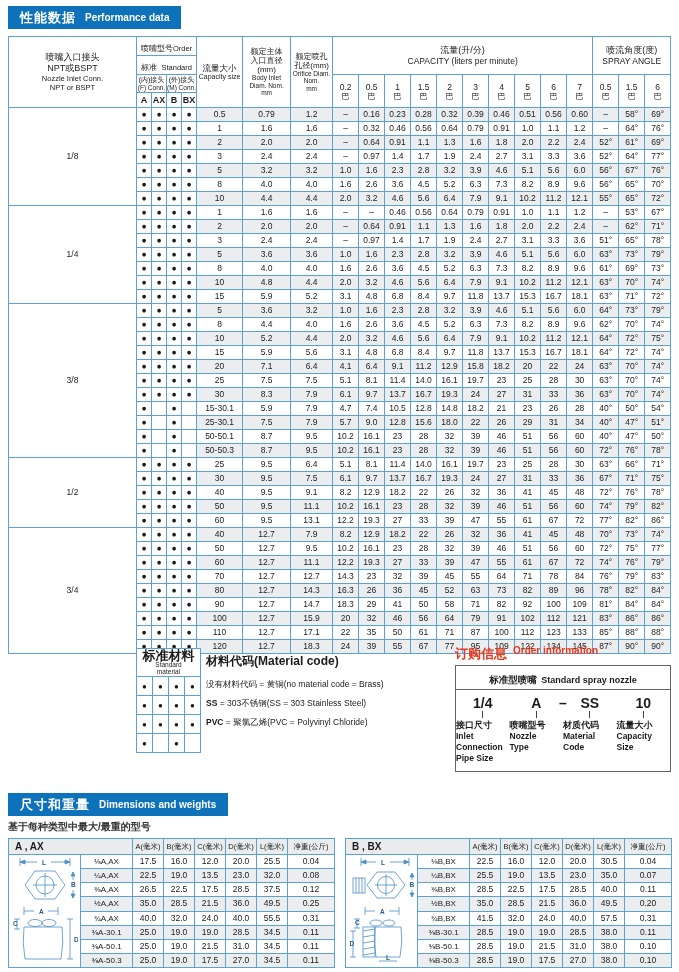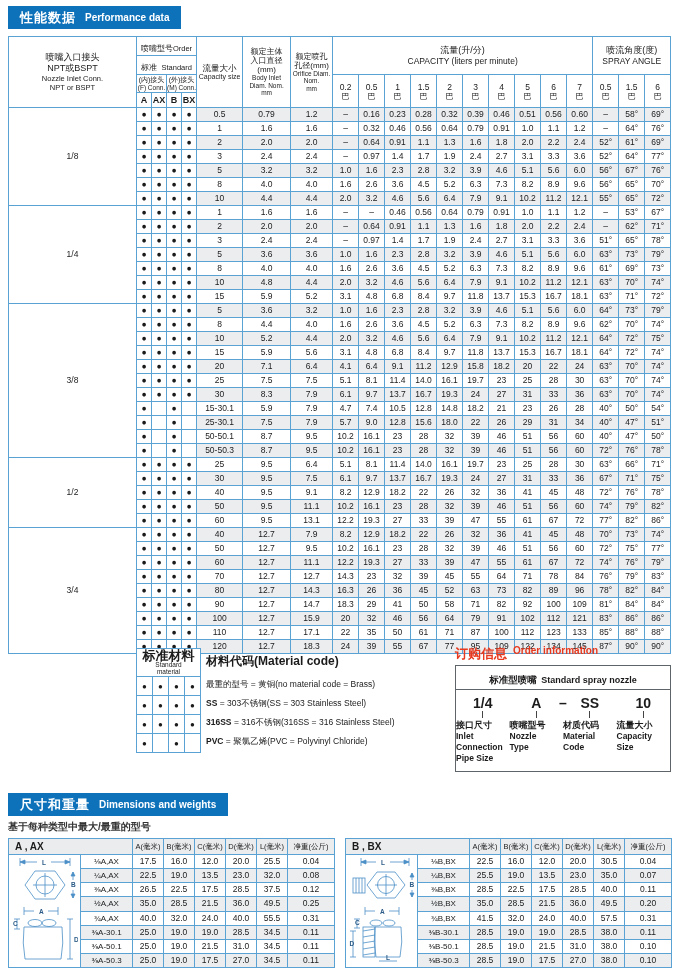--- a/index.html
+++ b/index.html
@@ -1139,23 +1139,22 @@
         <td class="dc">●</td>
         <td class="dc"></td>
         <td class="dc">●</td>
         <td class="dc"></td>
       </tr>
     </tbody>
 </table>
 <div class="mat-text">
   <div class="mat-title">材料代码(Material code)</div>
   <div id="matLines">
-      <div class="mat-line">最重的型号 = 黄铜(no material code = Brass)</div>
+      <div class="mat-line">没有材料代码 = 黄铜(no material code = Brass)</div>
       <div class="mat-line"><b>SS</b> = 303不锈钢(SS = 303 Stainless Steel)</div>
-      <div class="mat-line"><b>316SS</b> = 316不锈钢(316SS = 316 Stainless Steel)</div>
       <div class="mat-line"><b>PVC</b> = 聚氯乙烯(PVC = Polyvinyl Chloride)</div>
     </div>
 </div>
 
 <div class="order">
   <div class="order-title">
     <span class="zh">订购信息</span>
     <span class="en">Order information</span>
   </div>
   <div class="order-box">

